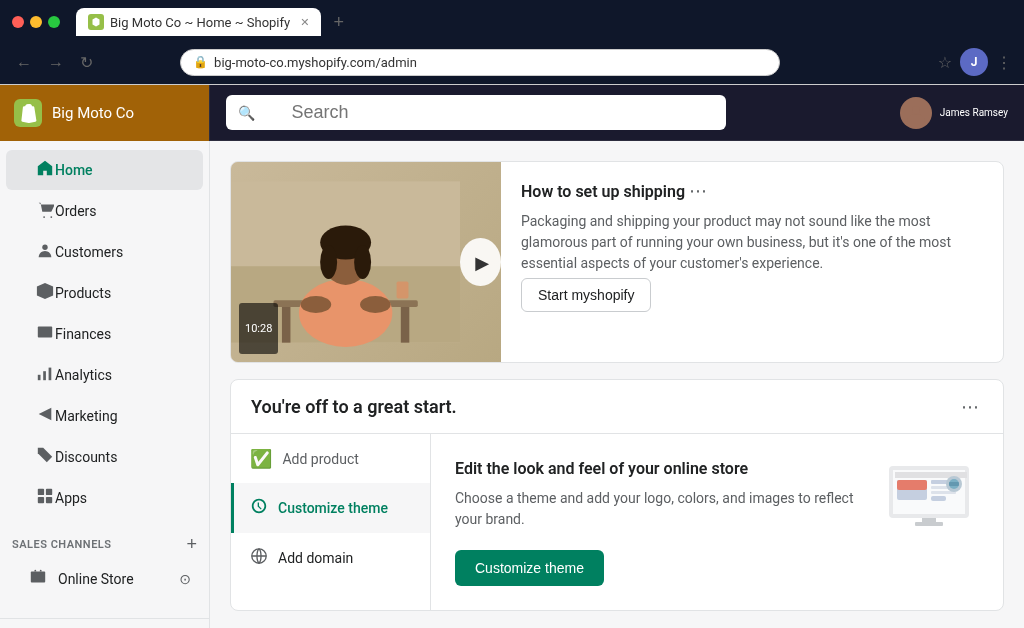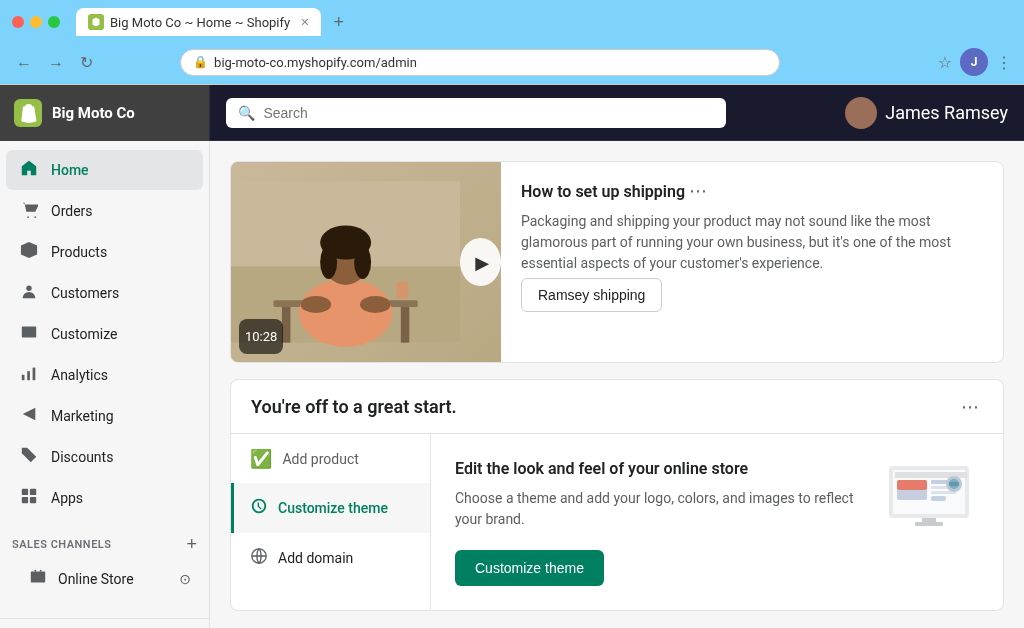--- a/index.html
+++ b/index.html
@@ -1,19 +1,19 @@
 <!DOCTYPE html>
 <html><head>
   <meta charset="utf-8">
   <style>
     * { box-sizing: border-box; margin: 0; padding: 0; }
     body { font-family: -apple-system, BlinkMacSystemFont, 'Segoe UI', Roboto, sans-serif; background: #f6f6f7; font-size: 14px; color: #202223; }
 
     
-    .browser-chrome { background: #7dd3fc; border-bottom: 1px solid #ccc; }
+    .browser-chrome { background: #0f172a; border-bottom: 1px solid #ccc; }
     .browser-titlebar { display: flex; align-items: center; padding: 8px 12px; gap: 8px; }
     .browser-dots { display: flex; gap: 6px; }
     .browser-dot { width: 12px; height: 12px; border-radius: 50%; }
     .dot-red { background: #ff5f57; }
     .dot-yellow { background: #febc2e; }
     .dot-green { background: #28c840; }
     .browser-tab { display: flex; align-items: center; gap: 6px; background: white; border-radius: 8px 8px 0 0; padding: 6px 12px; font-size: 13px; color: #333; margin-left: 8px; }
     .browser-tab-icon { width: 16px; height: 16px; background: #96bf48; border-radius: 3px; display: flex; align-items: center; justify-content: center; }
     .browser-tab-close { color: #888; font-size: 11px; margin-left: 4px; cursor: pointer; }
     .browser-new-tab { background: none; border: none; font-size: 18px; color: #666; cursor: pointer; margin-left: 4px; }
@@ -27,29 +27,29 @@
 
     
     .app { display: flex; height: calc(628px - 80px); overflow: hidden; }
 
     
     .topbar { display: flex; align-items: center; background: #1a1a2e; padding: 0 16px; height: 56px; gap: 16px; }
     .shopify-logo-icon { width: 28px; height: 28px; background: #96bf48; border-radius: 6px; display: flex; align-items: center; justify-content: center; }
     .topbar-search { flex: 1; max-width: 500px; }
     .search-bar { display: flex; align-items: center; background: white; border-radius: 6px; padding: 7px 12px; gap: 8px; }
     .search-icon { color: #888; font-size: 14px; }
-    .search-input { border: none; outline: none; flex: 1; font-size: 14px; color: #b91c1c; background: transparent; }
+    .search-input { border: none; outline: none; flex: 1; font-size: 18px; color: #b91c1c; background: transparent; margin-left: 28px; }
     .topbar-right { margin-left: auto; display: flex; align-items: center; gap: 12px; }
-    .topbar-user { display: flex; align-items: center; gap: 8px; color: white; font-size: 18px; }
+    .topbar-user { display: flex; align-items: center; gap: 8px; color: white; font-size: 10px; }
     .user-avatar { width: 32px; height: 32px; border-radius: 50%; background: #9b6e5a; overflow: hidden; display: flex; align-items: center; justify-content: center; }
 
     
     .sidebar { width: 210px; background: #f6f6f7; border-right: 1px solid #e1e3e5; overflow-y: auto; flex-shrink: 0; }
     .sidebar-nav { padding: 8px 0; }
-    .sidebar-item { display: flex; align-items: center; gap: 12px; padding: 9px 13px; cursor: pointer; border-radius: 6px; margin: 1px 6px; color: #202223; text-decoration: none; font-size: 14px; }
+    .sidebar-item { display: flex; align-items: center; gap: 0; padding: 9px 29px; cursor: pointer; border-radius: 6px; margin: 1px 6px; color: #202223; text-decoration: none; font-size: 14px; }
     .sidebar-item.active { background: #e4e5e7; color: #008060; font-weight: 500; }
     .sidebar-item.active .nav-icon { color: #008060; }
     .nav-icon { font-size: 16px; color: #5c5f62; width: 20px; text-align: center; }
     .sidebar-section { padding: 16px 12px 6px; font-size: 11px; font-weight: 600; color: #6d7175; letter-spacing: 0.5px; display: flex; align-items: center; justify-content: space-between; }
     .sidebar-section-add { background: none; border: none; color: #5c5f62; cursor: pointer; font-size: 18px; line-height: 1; }
     .sidebar-subitem { display: flex; align-items: center; justify-content: space-between; gap: 24px; padding: 8px 12px 8px 22px; cursor: pointer; color: #202223; font-size: 14px; border-radius: 6px; margin: 1px 6px; }
     .sidebar-subitem-right { color: #5c5f62; font-size: 14px; }
 
     
     .main { flex: 1; overflow-y: auto; padding: 20px; background: #f6f6f7; }
@@ -57,21 +57,21 @@
     
     .card { background: white; border-radius: 8px; border: 1px solid #e1e3e5; margin-bottom: 16px; overflow: hidden; }
     .card-menu-btn { background: none; border: none; cursor: pointer; color: #5c5f62; font-size: 18px; line-height: 1; padding: 0 4px; }
 
     
     .shipping-card { display: flex; gap: 0; }
     .shipping-video { width: 270px; flex-shrink: 0; background: #d4c5b0; position: relative; min-height: 200px; }
     .video-placeholder { width: 100%; height: 100%; background: linear-gradient(135deg, #c9b99a 0%, #b8a882 100%); display: flex; align-items: center; justify-content: center; position: relative; min-height: 190px; }
     .video-play-btn { width: 48px; height: 48px; background: rgba(255,255,255,0.9); border-radius: 50%; display: flex; align-items: center; justify-content: center; cursor: pointer; }
     .video-play-icon { color: #333; font-size: 18px; margin-left: 3px; }
-    .video-duration { position: absolute; bottom: 8px; left: 8px; background: rgba(0,0,0,0.6); color: white; font-size: 13px; padding: 10px 6px; border-radius: 8px; }
+    .video-duration { position: absolute; bottom: 8px; left: 8px; background: rgba(0,0,0,0.6); color: white; font-size: 11px; padding: 19px 6px; border-radius: 3px; }
     .shipping-content { flex: 1; padding: 20px; }
     .shipping-title { font-size: 16px; font-weight: 600; margin-bottom: 10px; }
     .shipping-desc { color: #5c5f62; font-size: 14px; line-height: 1.5; margin-bottom: 4px; }
     .start-shipping-btn { border: 1px solid #c9cccf; background: white; padding: 8px 16px; border-radius: 6px; cursor: pointer; font-size: 14px; color: #202223; }
 
     
     .great-start-header { padding: 16px 20px; display: flex; align-items: center; justify-content: space-between; }
     .great-start-title { font-size: 18px; font-weight: 600; }
     .great-start-body { display: flex; border-top: 1px solid #e1e3e5; }
     .checklist { width: 200px; border-right: 1px solid #e1e3e5; flex-shrink: 0; }
@@ -125,21 +125,21 @@
       <div class="browser-avatar">J</div>
       <button class="browser-action-btn">⋮</button>
     </div>
   </div>
 </div>
 
 <div class="app">
 
   <div style="display:flex; flex-direction:column; width:210px; flex-shrink:0;">
 
-    <div style="background:#404040; height:56px; display:flex; align-items:center; padding:0 14px; gap:10px; color:white; font-weight:700; font-size:15px; border-right:1px solid #2c2c3e;">
+    <div style="background:#a16207; height:56px; display:flex; align-items:center; padding:0 14px; gap:10px; color:white; font-weight:400; font-size:15px; border-right:1px solid #2c2c3e;">
       <div class="shopify-logo-icon">
         <svg width="18" height="20" viewBox="0 0 18 20" fill="none">
           <path d="M15.3 4.2C15.2 3.6 14.7 3.2 14.2 3.2H13.1C12.9 2.1 12.1 1.1 10.9 1C10.8 1 10.7 1 10.7 1C10.4 1 10.2 1.1 10 1.2C9.8 1 9.4 0.9 9 0.9C7.8 0.9 6.6 1.8 6.1 3.2H5.1C4.5 3.2 4 3.6 3.9 4.2L2.4 17.5C2.4 18.1 2.8 18.6 3.4 18.7L9.6 19.9C9.7 19.9 9.8 19.9 9.9 19.9C10 19.9 10.1 19.9 10.2 19.9L16.4 18.7C17 18.6 17.4 18.1 17.4 17.5L15.3 4.2Z" fill="white"></path>
         </svg>
       </div>
       <span>Big Moto Co</span>
     </div>
 
     <div class="sidebar" style="flex:1;">
       <div class="sidebar-nav">
@@ -160,44 +160,44 @@
                 <circle cx="9" cy="19" r="1"></circle>
                 <circle cx="17" cy="19" r="1"></circle>
               </svg>
           </span>
           <span>Orders</span>
         </div>
 
         <div class="sidebar-item">
           <span class="nav-icon">
             <svg width="18" height="18" viewBox="0 0 20 20" fill="currentColor">
-                <path d="M10 1L1 5v10l9 4 9-4V5L10 1zM10 1v14M1 5l9 4 9-4"></path>
-              </svg>
-          </span>
-          <span>Products</span>
-        </div>
-
-        <div class="sidebar-item">
-          <span class="nav-icon">
-            <svg width="18" height="18" viewBox="0 0 20 20" fill="currentColor">
                 <circle cx="10" cy="7" r="3"></circle>
                 <path d="M3 18c0-3.9 3.1-7 7-7s7 3.1 7 7"></path>
               </svg>
           </span>
           <span>Customers</span>
         </div>
 
         <div class="sidebar-item">
           <span class="nav-icon">
             <svg width="18" height="18" viewBox="0 0 20 20" fill="currentColor">
+                <path d="M10 1L1 5v10l9 4 9-4V5L10 1zM10 1v14M1 5l9 4 9-4"></path>
+              </svg>
+          </span>
+          <span>Products</span>
+        </div>
+
+        <div class="sidebar-item">
+          <span class="nav-icon">
+            <svg width="18" height="18" viewBox="0 0 20 20" fill="currentColor">
                 <rect x="2" y="4" width="16" height="12" rx="1"></rect>
                 <path d="M2 8h16M6 12h2M10 12h4"></path>
               </svg>
           </span>
-          <span>Customize</span>
+          <span>Finances</span>
         </div>
 
         <div class="sidebar-item">
           <span class="nav-icon">
             <svg width="18" height="18" viewBox="0 0 20 20" fill="currentColor">
                 <rect x="2" y="12" width="3" height="6"></rect>
                 <rect x="8" y="8" width="3" height="10"></rect>
                 <rect x="14" y="4" width="3" height="14"></rect>
               </svg>
           </span>
@@ -316,21 +316,21 @@
               </div>
               <div class="video-duration">10:28</div>
             </div>
           </div>
           <div class="shipping-content">
             <div style="display:flex; justify-content:flex-start; align-items:flex-start;">
               <h2 class="shipping-title">How to set up shipping</h2>
               <button class="card-menu-btn">⋯</button>
             </div>
             <p class="shipping-desc">Packaging and shipping your product may not sound like the most glamorous part of running your own business, but it's one of the most essential aspects of your customer's experience.</p>
-            <button class="start-shipping-btn">Ramsey shipping</button>
+            <button class="start-shipping-btn">Start myshopify</button>
           </div>
         </div>
       </div>
 
       <div class="card">
         <div class="great-start-header">
           <h2 class="great-start-title">You're off to a great start.</h2>
           <button class="card-menu-btn">⋯</button>
         </div>
         <div class="great-start-body">

